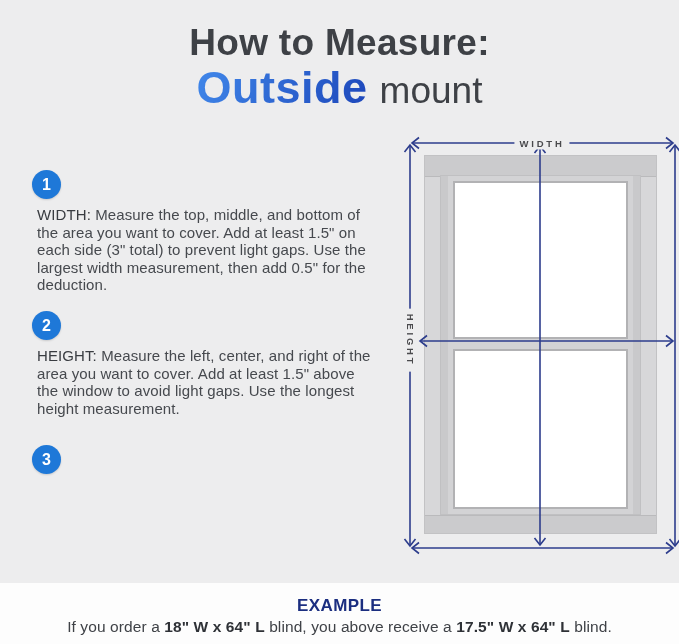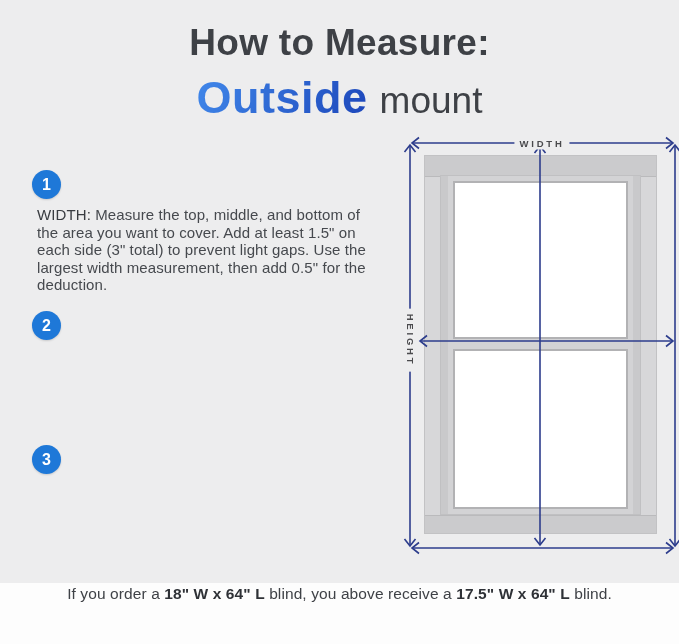--- a/index.html
+++ b/index.html
@@ -3,21 +3,21 @@
 <meta charset="utf-8">
 <style>
   html,body{margin:0;padding:0;}
   .canvas{
     position:relative;width:679px;height:644px;background:#ededee;
     font-family:"Liberation Sans", sans-serif;overflow:hidden;
   }
   
   .header{position:absolute;top:24px;left:0;width:100%;text-align:center;line-height:1.05;}
   .t1{font-size:37px;font-weight:600;color:#3e4146;letter-spacing:.3px;}
-  .t2{margin-top:11px;}
+  .t2{margin-top:1px;}
   .accent{
     font-size:45px;font-weight:800;letter-spacing:.5px;
     background:linear-gradient(115deg,#3f85e8 5%,#1e49bc 95%);
     -webkit-background-clip:text;background-clip:text;
     color:#2156cb;-webkit-text-fill-color:transparent;
   }
   .t2rest{font-size:37px;font-weight:500;color:#3e4146;margin-left:12px;}
   
   .step{position:absolute;left:32px;width:346px;}
   .step-1{top:170px}.step-2{top:311px}.step-3{top:445px}
@@ -69,20 +69,21 @@
     <div class="badge">
       <span>1</span>
     </div>
     <p><strong>WIDTH:</strong> <span>Measure the top, middle, and bottom of the area you want to cover. Add at least 1.5" on each side (3" total) to prevent light gaps. Use the largest width measurement, then add 0.5" for the deduction.</span></p>
   </div>
 
   <div class="step step-2">
     <div class="badge">
       <span>2</span>
     </div>
+    <p><strong>HEIGHT:</strong> <span>Measure the left, center, and right of the area you want to cover. Add at least 1.5" above the window to avoid light gaps. Use the longest height measurement.</span></p>
   </div>
 
   <div class="step step-3">
     <div class="badge">
       <span>3</span>
     </div>
   </div>
 
   <section class="diagram">
     <div class="frame">
@@ -133,16 +134,17 @@
         <polyline points="134.5,20 140,13 145.5,20"></polyline>
         <polyline points="134.5,405 140,412 145.5,405"></polyline>
       </g>
     </svg>
 
     <span class="lbl lbl-width">WIDTH</span>
     <span class="lbl lbl-height">HEIGHT</span>
   </section>
 
   <footer class="example">
+    <p class="ex-h">EXAMPLE</p>
     <p class="ex-s"><span>If you order a </span><b>18" W x 64" L</b><span> blind, you above receive a </span><b>17.5" W x 64" L</b><span> blind.</span></p>
   </footer>
 
 </div>
 
 </body></html>

